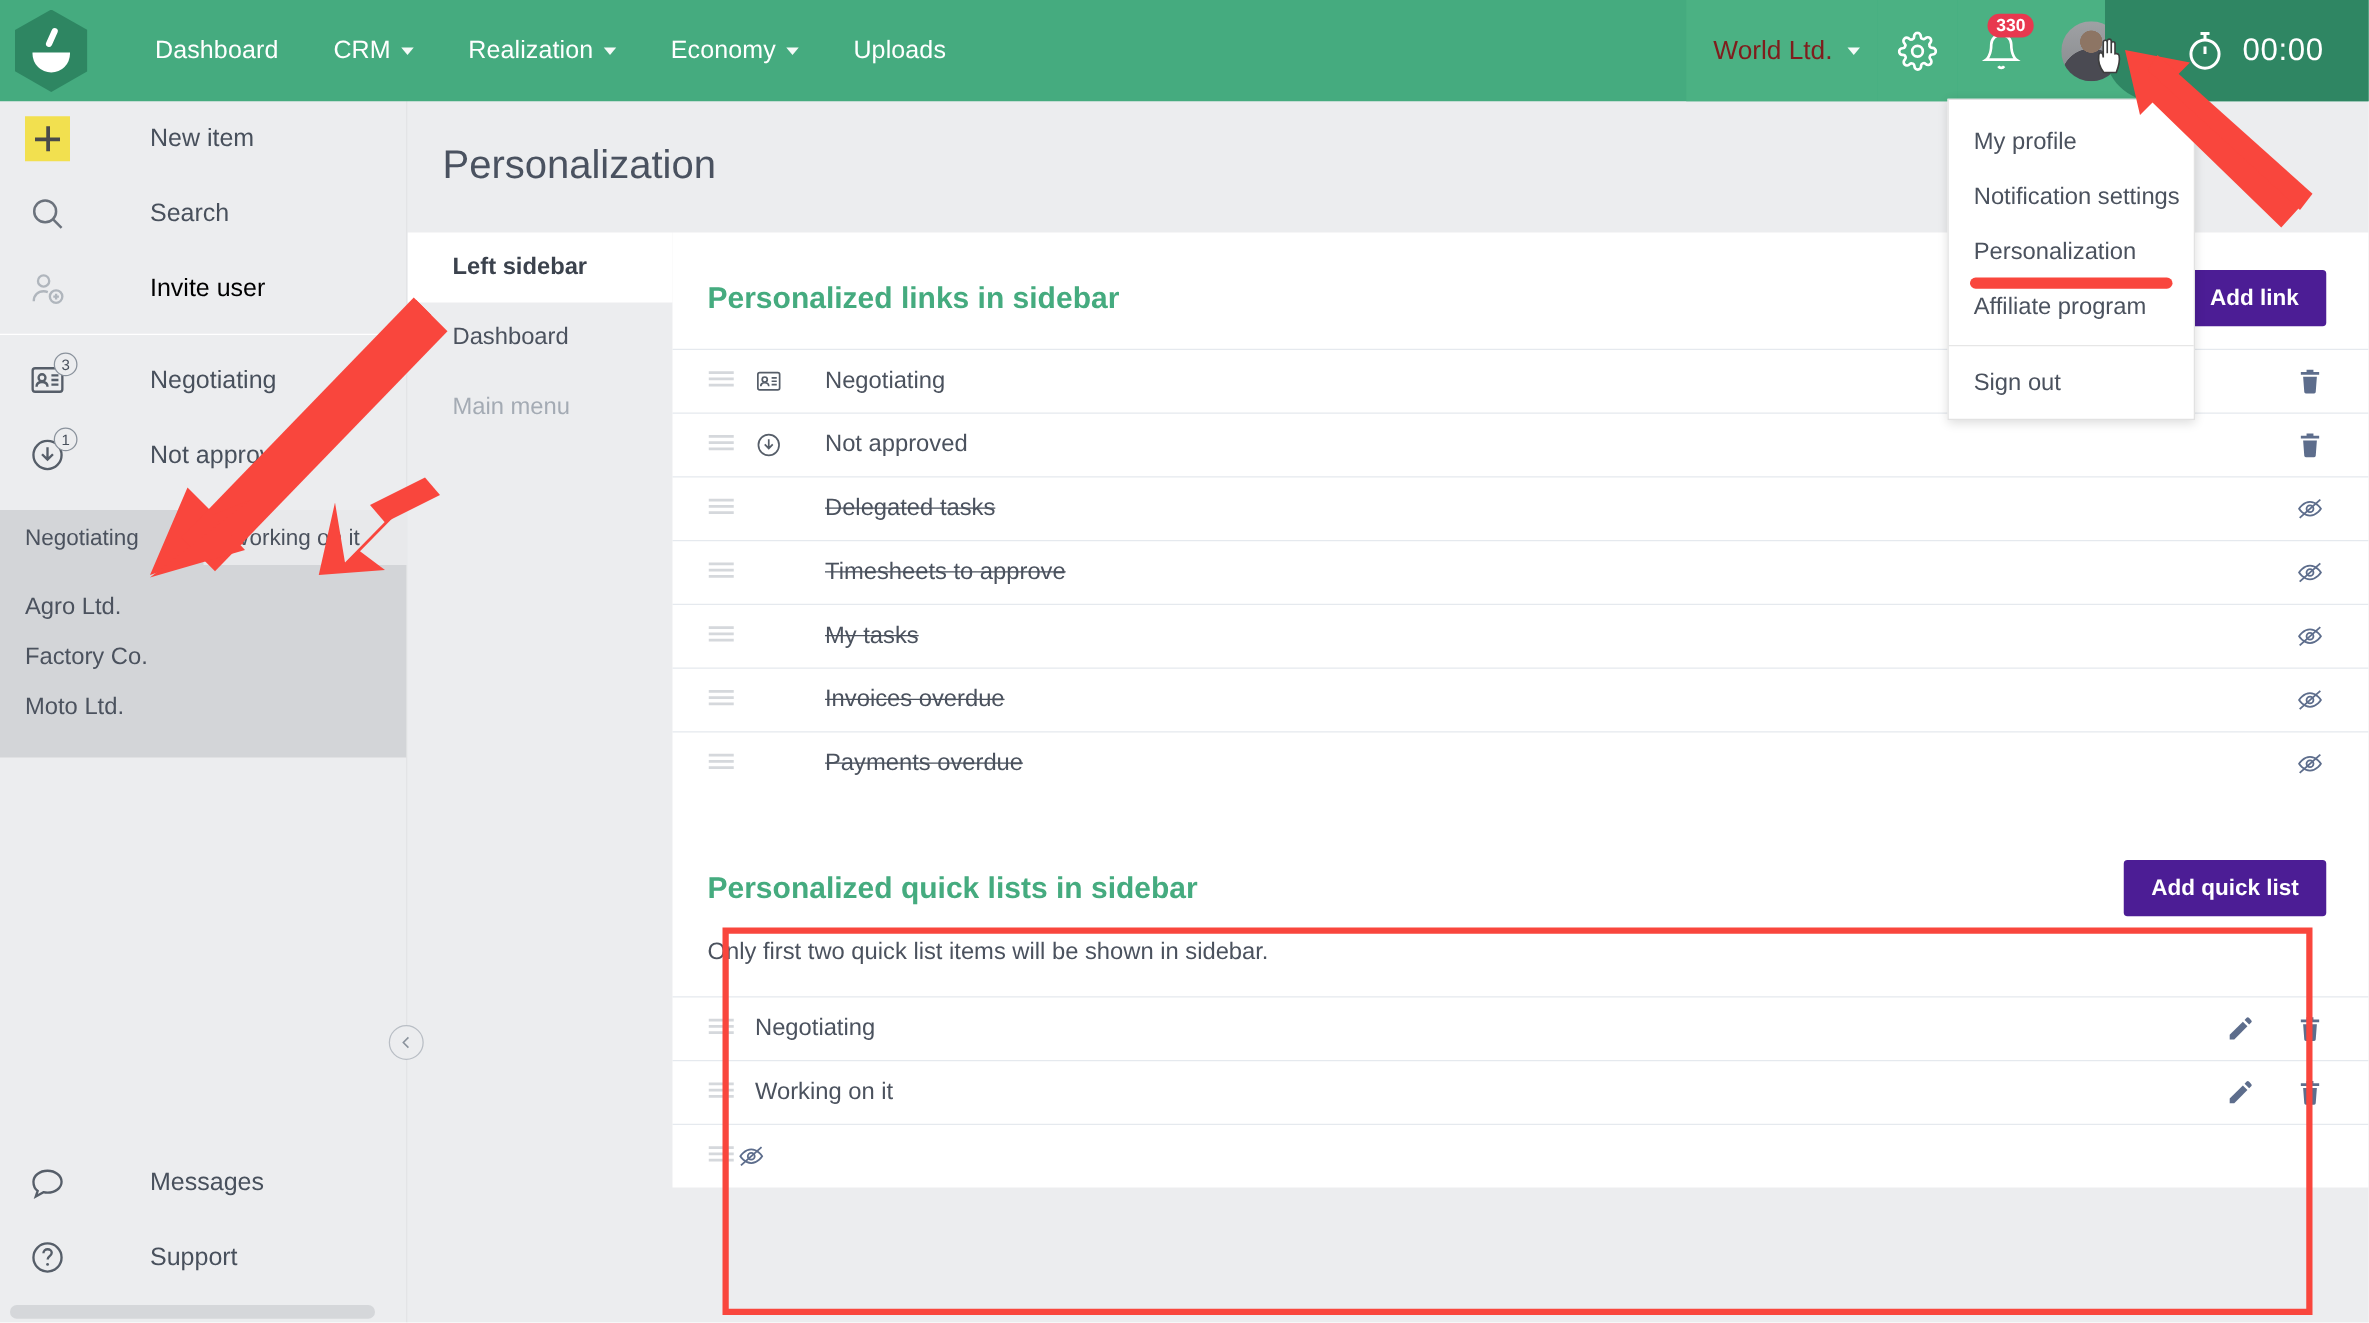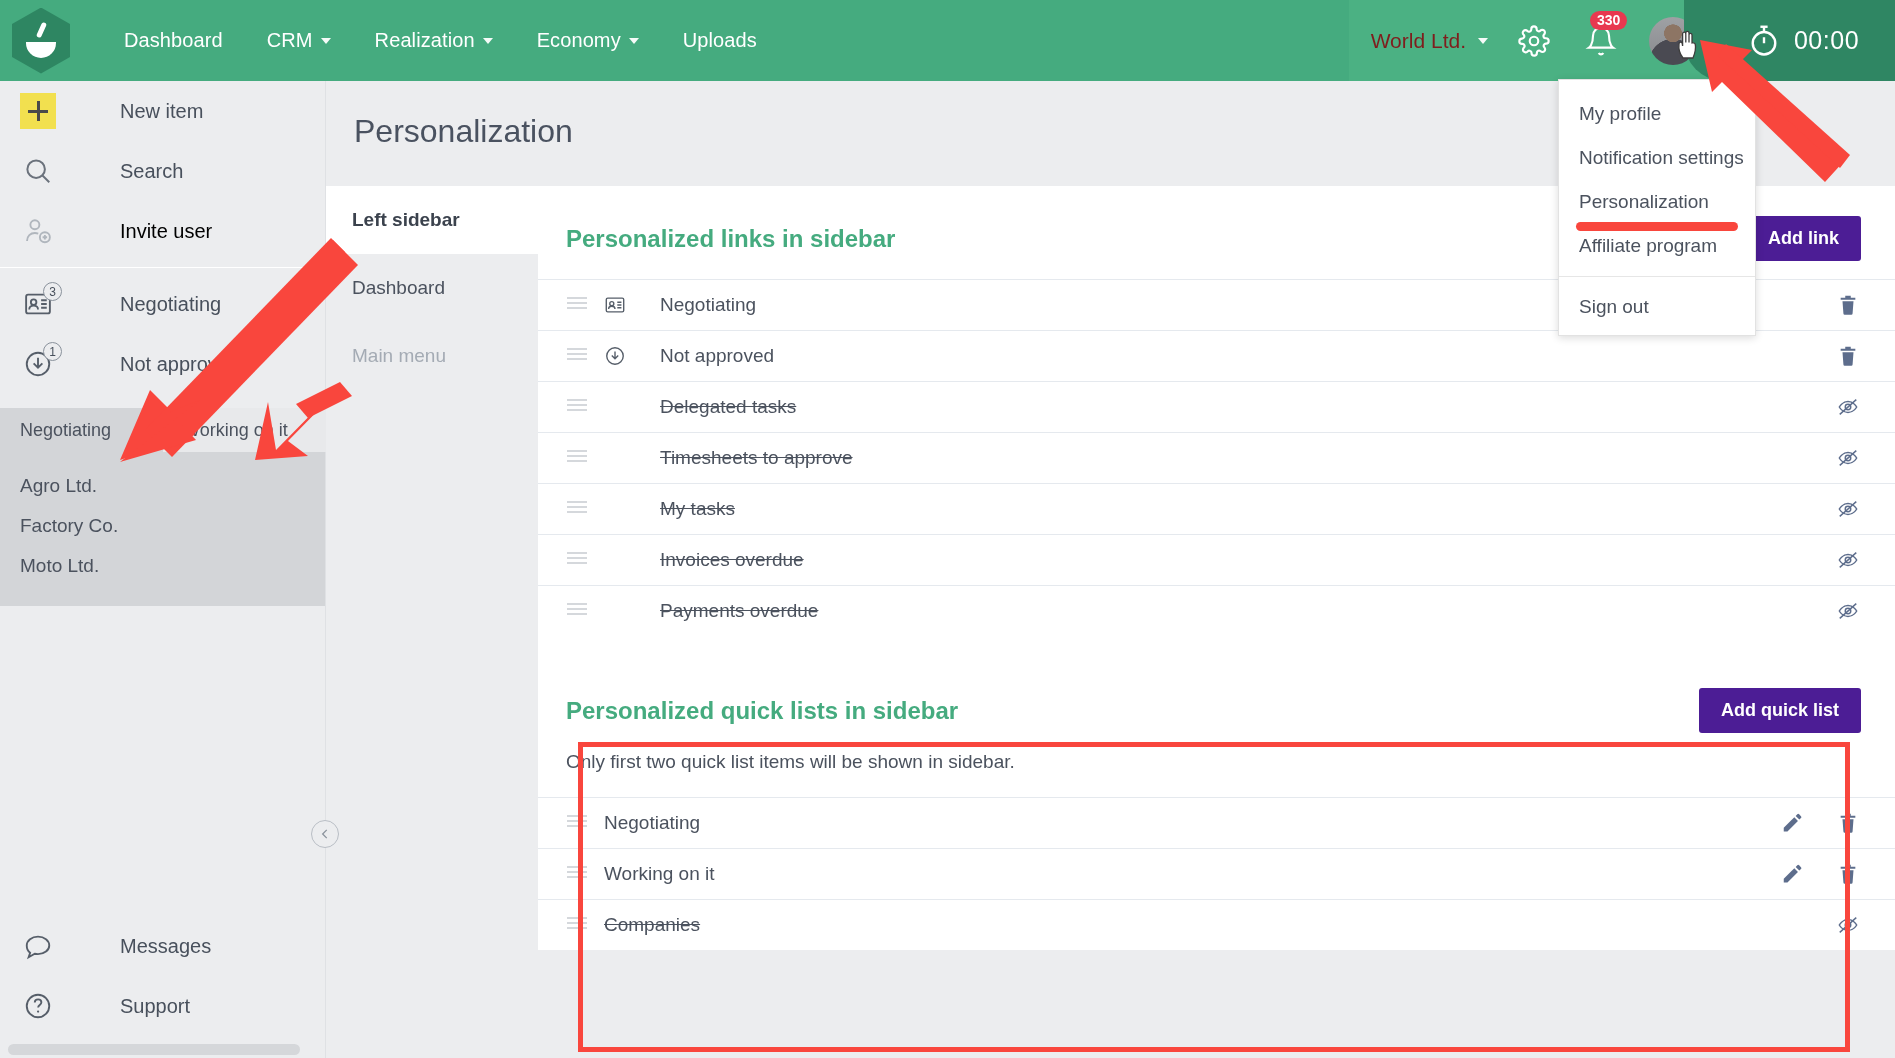--- a/index.html
+++ b/index.html
@@ -136,21 +136,21 @@
   
   .main{
     position:absolute; left:326px; top:81px; width:1569px; height:977px;
     background:#ecedef; overflow:hidden;
   }
   .page-title{ font-size:32px; color:#4a5260; padding:32px 0 0 28px; font-weight:400; }
 
   .content-row{ display:flex; margin-top:36px; }
   .lefttabs{ width:212px; flex:0 0 212px; padding-top:0; }
   .ltab{
-    height:68px; display:flex; align-items:center; padding-left:26px;
+    height:56px; display:flex; align-items:center; padding-left:36px;
     font-size:19px; color:#4b525e; cursor:pointer;
   }
   .ltab.active{ background:#fff; font-weight:bold; color:#3b424d; }
   .ltab.muted{ color:#a4abb4; }
 
   .panel{ flex:1; background:#ffffff; min-height:500px; position:relative; }
   .panel-head{
     display:flex; align-items:center; justify-content:space-between;
     padding:30px 34px 18px 28px;
   }
@@ -594,21 +594,20 @@
               </div>
             </div>
           </div>
 
           <div class="row">
             <div class="drag-ico">
               <svg width="22" height="16" viewBox="0 0 22 16" stroke="#d5d8dc" stroke-width="2.2">
                   <path d="M1 3 H21 M1 8 H21 M1 13 H21"></path>
                 </svg>
             </div>
-            <div class="row-label struck" style="margin-left:16px;">Companies</div>
             <div class="row-actions">
               <div class="act">
                 <svg width="26" height="22" viewBox="0 0 24 24" fill="none" stroke="#5d6d8c" stroke-width="1.6">
                   <path d="M2.5 12 S6 6 12 6 s9.5 6 9.5 6 -3.5 6-9.5 6 S2.5 12 2.5 12z"></path>
                   <circle cx="12" cy="12" r="3"></circle>
                     <path d="M3 20 L21 4"></path>
                 </svg>
               </div>
             </div>
           </div>

